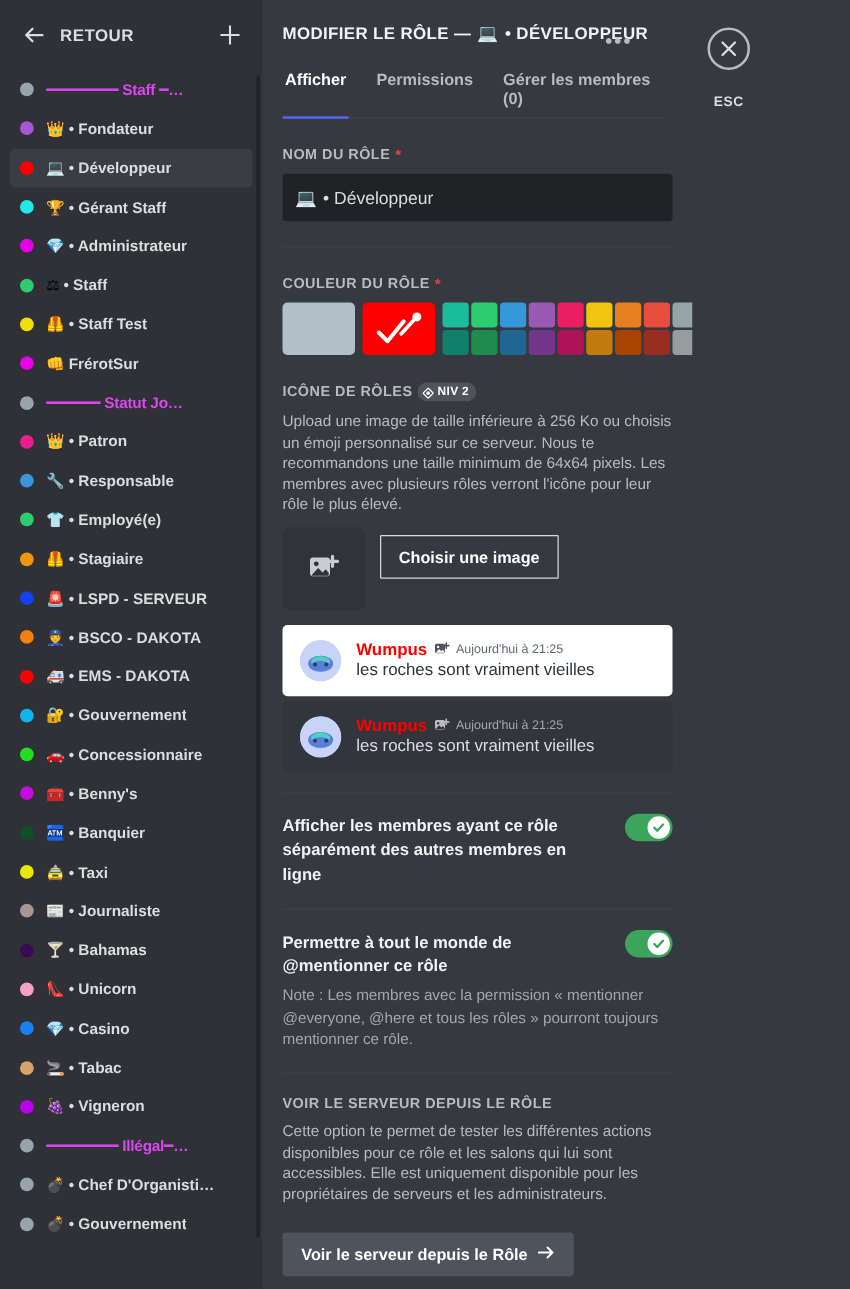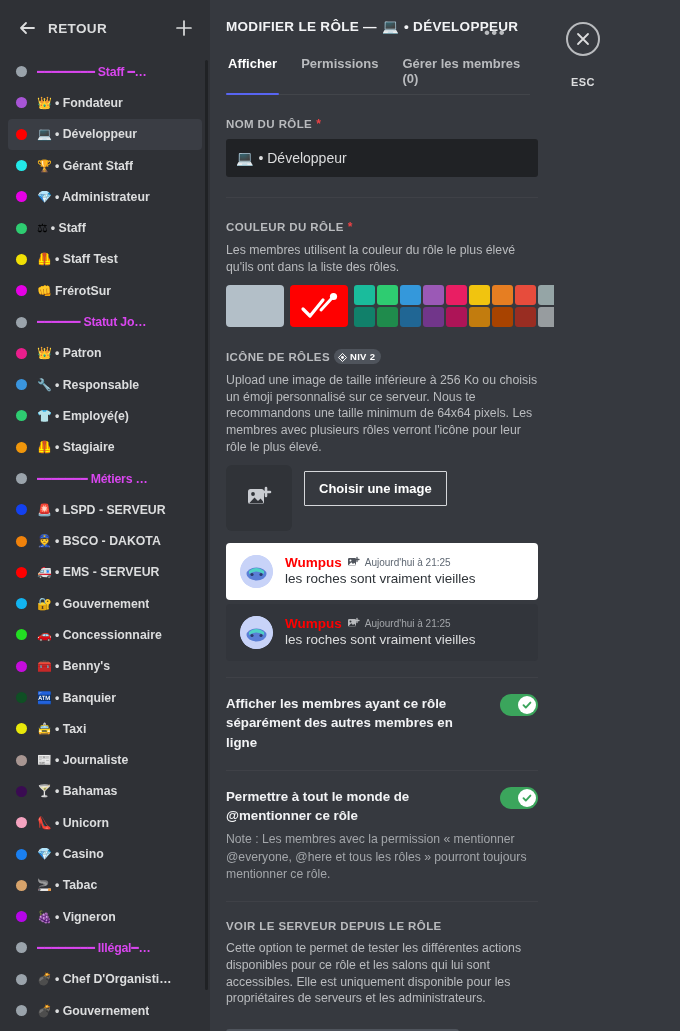--- a/index.html
+++ b/index.html
@@ -332,38 +332,34 @@
         <div class="role-row">
           <span class="role-dot" style="background: rgb(46, 204, 113);"></span>
           <span class="role-emoji">👕</span>
           <span class="role-name">• Employé(e)</span>
         </div>
         <div class="role-row">
           <span class="role-dot" style="background: rgb(240, 150, 11);"></span>
           <span class="role-emoji">🦺</span>
           <span class="role-name">• Stagiaire</span>
         </div>
-        <div class="role-row divider">
-          <span class="role-dot" style="background: rgb(154, 163, 171);"></span>
-          <span class="role-name">━━━━━━━ Métiers …</span>
-        </div>
         <div class="role-row">
           <span class="role-dot" style="background: rgb(19, 65, 240);"></span>
           <span class="role-emoji">🚨</span>
           <span class="role-name">• LSPD - SERVEUR</span>
         </div>
         <div class="role-row">
           <span class="role-dot" style="background: rgb(240, 130, 11);"></span>
           <span class="role-emoji">👮</span>
           <span class="role-name">• BSCO - DAKOTA</span>
         </div>
         <div class="role-row">
           <span class="role-dot" style="background: rgb(255, 0, 0);"></span>
           <span class="role-emoji">🚑</span>
-          <span class="role-name">• EMS - SERVEUR</span>
+          <span class="role-name">• EMS - DAKOTA</span>
         </div>
         <div class="role-row">
           <span class="role-dot" style="background: rgb(18, 180, 240);"></span>
           <span class="role-emoji">🔐</span>
           <span class="role-name">• Gouvernement</span>
         </div>
         <div class="role-row">
           <span class="role-dot" style="background: rgb(34, 221, 34);"></span>
           <span class="role-emoji">🚗</span>
           <span class="role-name">• Concessionnaire</span>
@@ -459,21 +455,20 @@
         <span>• Développeur</span>
       </div>
 
       <div class="hr"></div>
 
       
       <div class="field-label">
         <span>COULEUR DU RÔLE</span>
         <span class="req">*</span>
       </div>
-      <div class="help-text">Les membres utilisent la couleur du rôle le plus élevé qu'ils ont dans la liste des rôles.</div>
 
       <div class="swatch-area">
         <div class="swatch-default"></div>
         <div class="swatch-custom">
           <svg width="40" height="30" viewBox="0 0 40 30">
             <path d="M4 17 L11 24 L24 8" stroke="#fff" stroke-width="3.2" fill="none" stroke-linecap="round" stroke-linejoin="round"></path>
             <path d="M22 18 L33 6" stroke="#fff" stroke-width="3" stroke-linecap="round"></path>
             <circle cx="34.5" cy="4.5" r="3.6" fill="#fff"></circle>
           </svg>
         </div>

